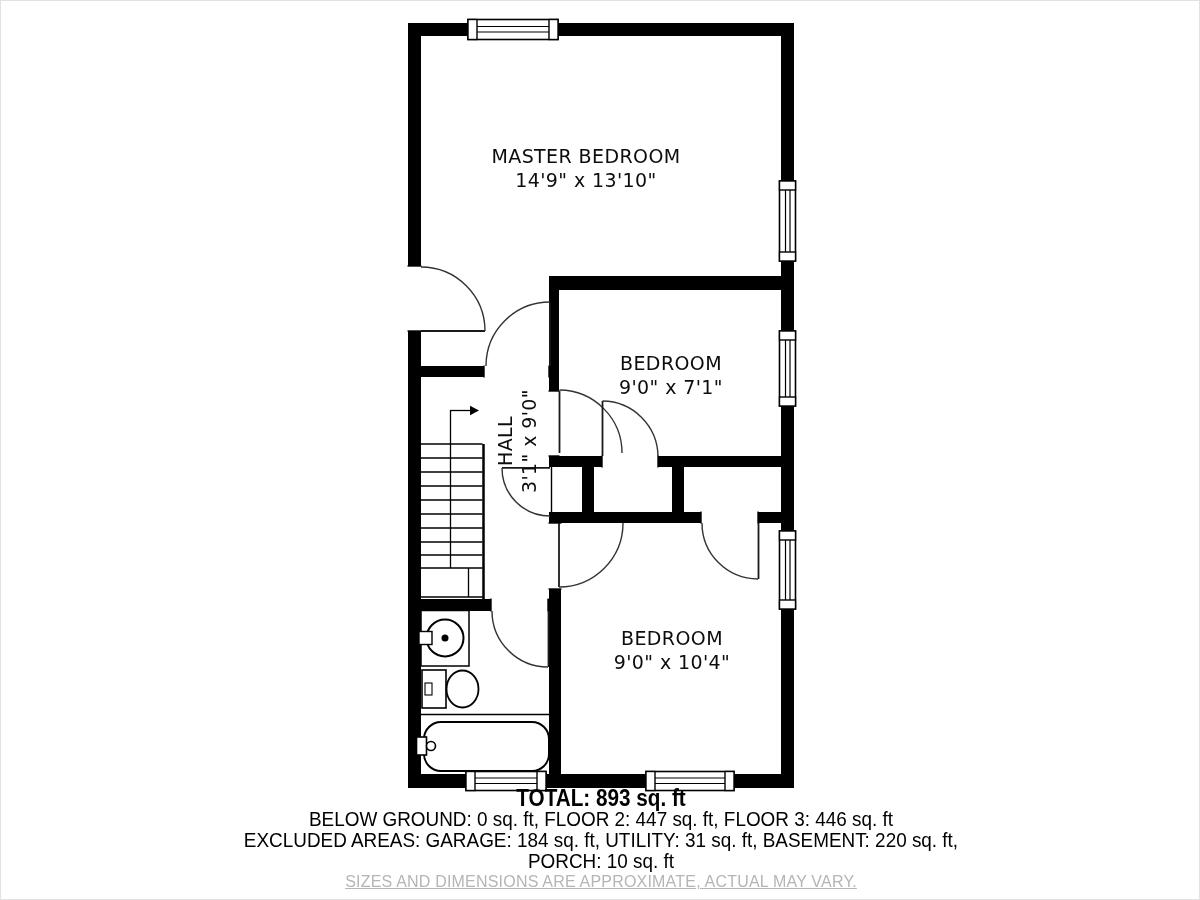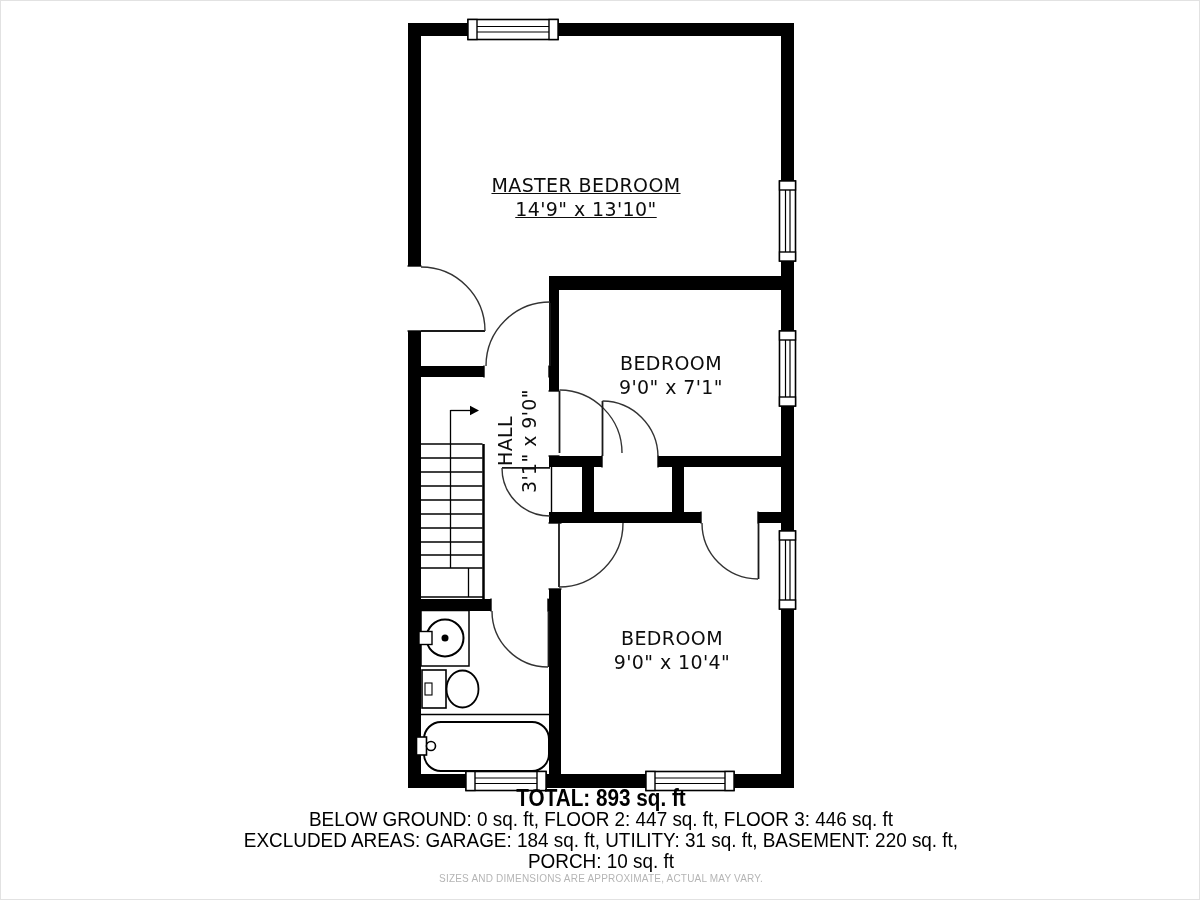--- a/index.html
+++ b/index.html
@@ -15,21 +15,21 @@
     white-space:nowrap;letter-spacing:0.4px;
   }
   .room-label.rotated{transform:translate(-50%,-50%) rotate(-90deg);}
   .summary{
     position:absolute;left:0;width:1200px;text-align:center;color:#000;
     font-family:"Liberation Sans","DejaVu Sans",sans-serif;white-space:nowrap;
     transform:scaleX(0.9);transform-origin:600px 50%;
   }
   .summary.total{font-size:23px;font-weight:bold;}
   .summary.detail{font-size:21px;font-weight:normal;}
-  .summary.disclaimer{font-size:10px;color:#b5b5b5;letter-spacing:0.2px;transform:none;}
+  .summary.disclaimer{font-size:16px;color:#b5b5b5;letter-spacing:0.2px;transform:none;text-decoration:underline;}
 </style>
 </head>
 <body>
 
 <div id="canvas">
 
   <svg id="plan-svg" width="1200" height="900" viewBox="0 0 1200 900">
 
     <g fill="#000">
       <rect x="407" y="22" width="386" height="13"></rect>
@@ -194,21 +194,21 @@
         <line x1="757.5" y1="522" x2="757.5" y2="578" stroke="#1a1a1a" stroke-width="1.8"></line>
         <path d="M 701,522 A 56,56 0 0 0 757,578" stroke="#333" stroke-width="1.4"></path>
       </g>
       <g>
         <line x1="547.5" y1="610" x2="547.5" y2="666" stroke="#1a1a1a" stroke-width="1.8"></line>
         <path d="M 491,610 A 56,56 0 0 0 547,666" stroke="#333" stroke-width="1.4"></path>
       </g>
     </g>
   </svg>
 
-  <div class="room-label" style="left:585px;top:196px;text-decoration:underline;">
+  <div class="room-label" style="left:585px;top:167px;">
     <div>MASTER BEDROOM</div>
     <div>14'9" x 13'10"</div>
   </div>
 
   <div class="room-label" style="left:670px;top:374px;">
     <div>BEDROOM</div>
     <div>9'0" x 7'1"</div>
   </div>
 
   <div class="room-label rotated" style="left:516px;top:440px;">

